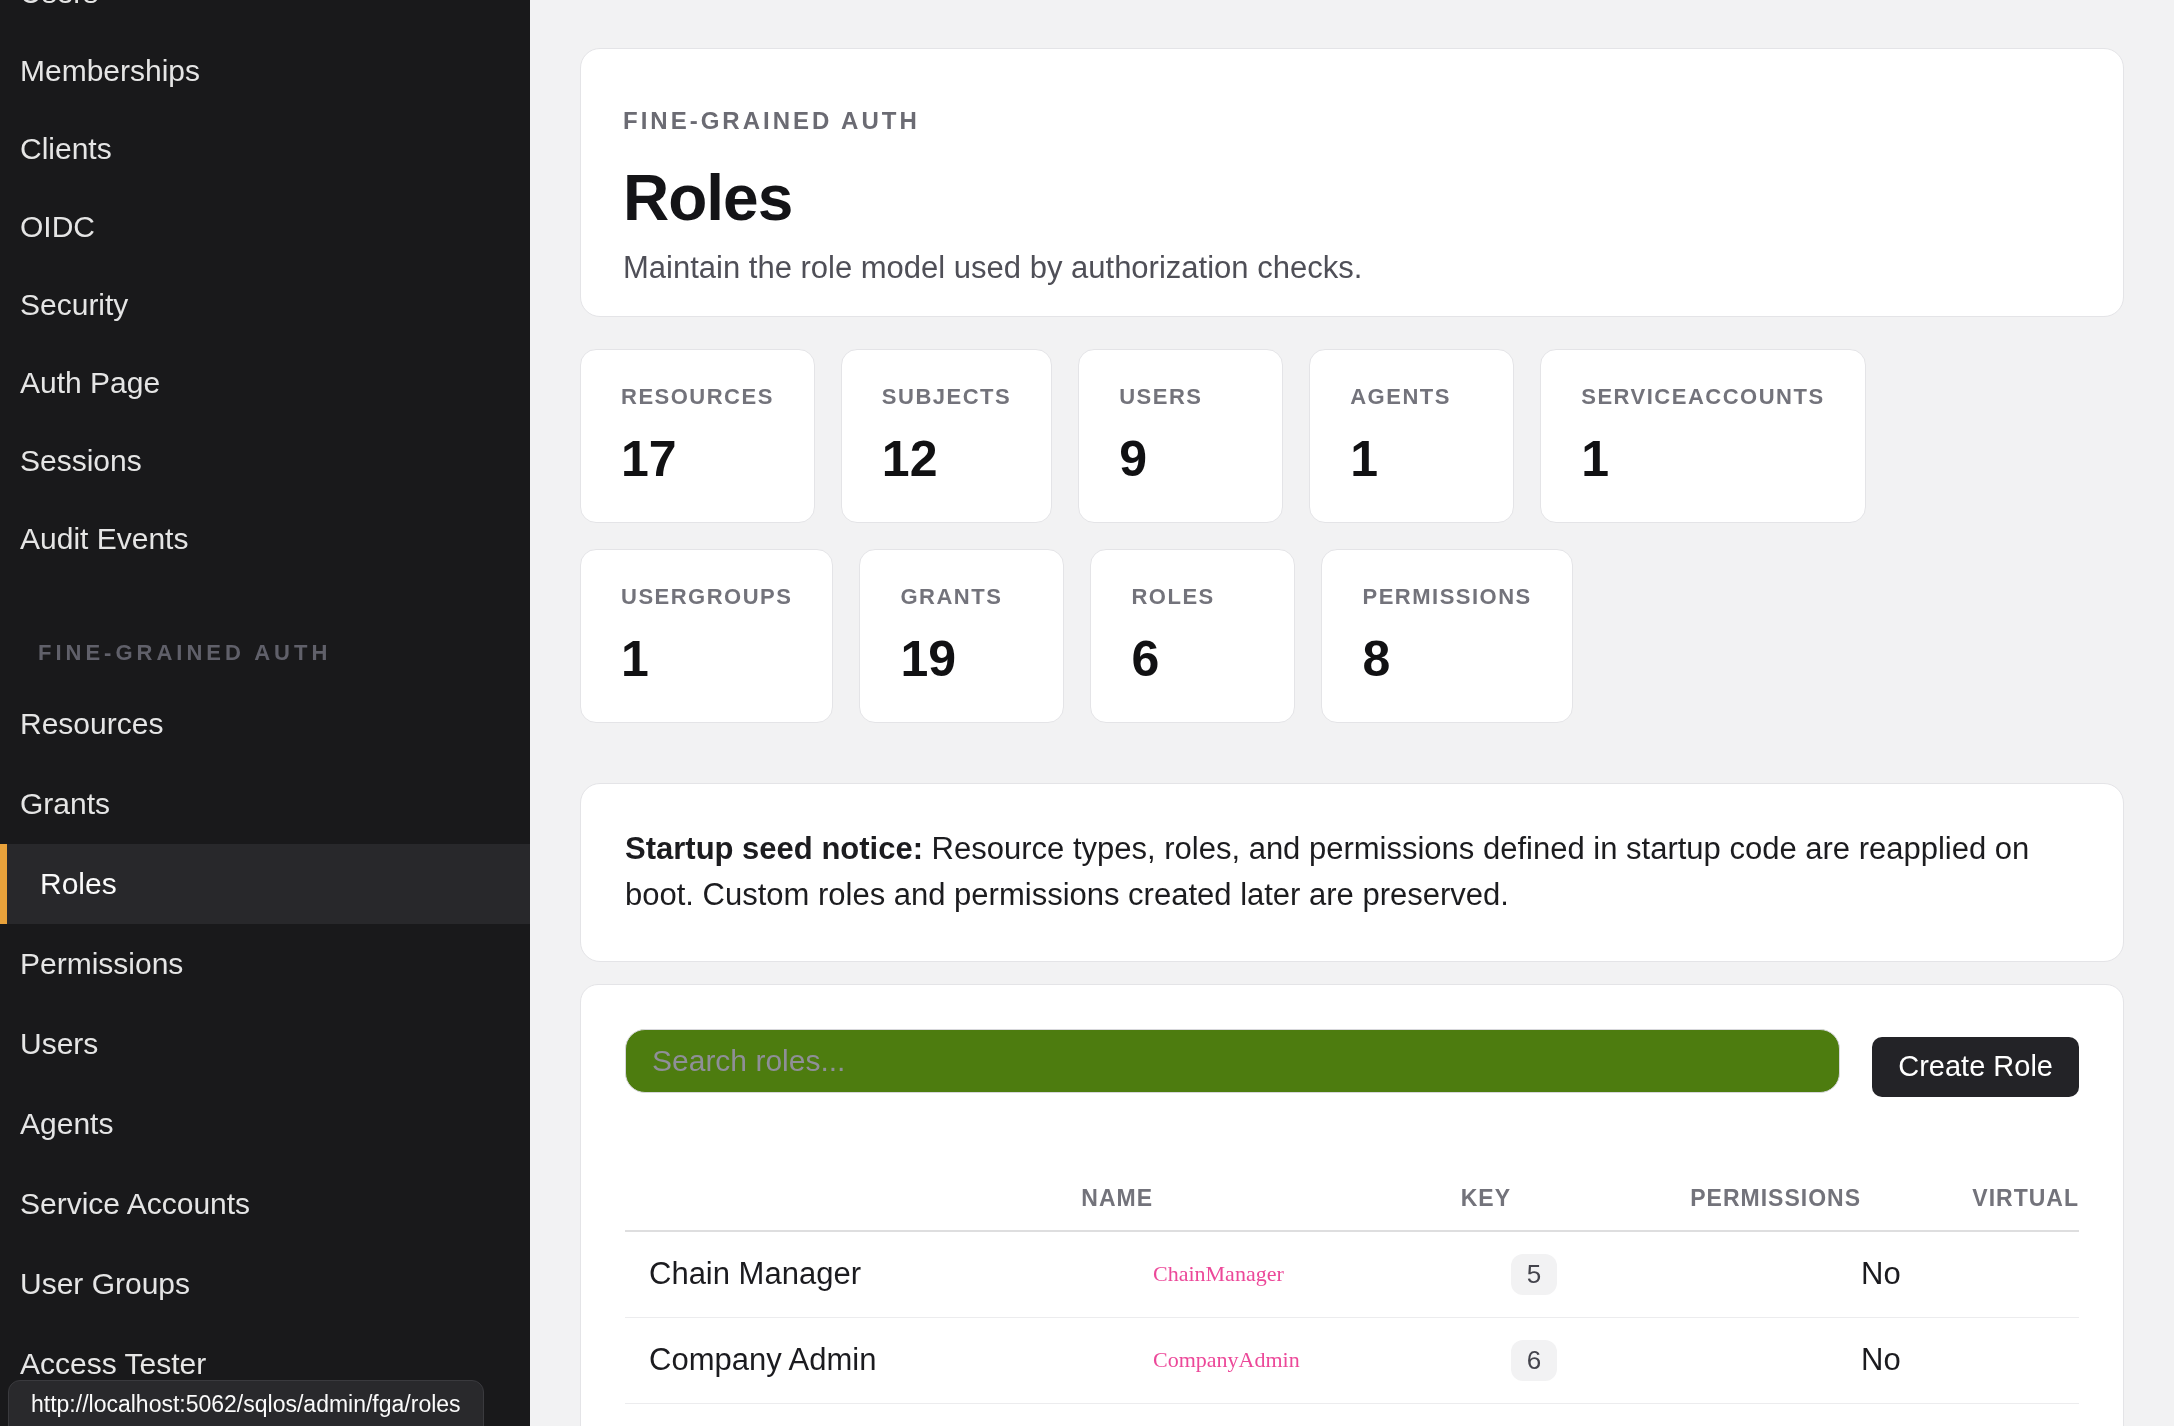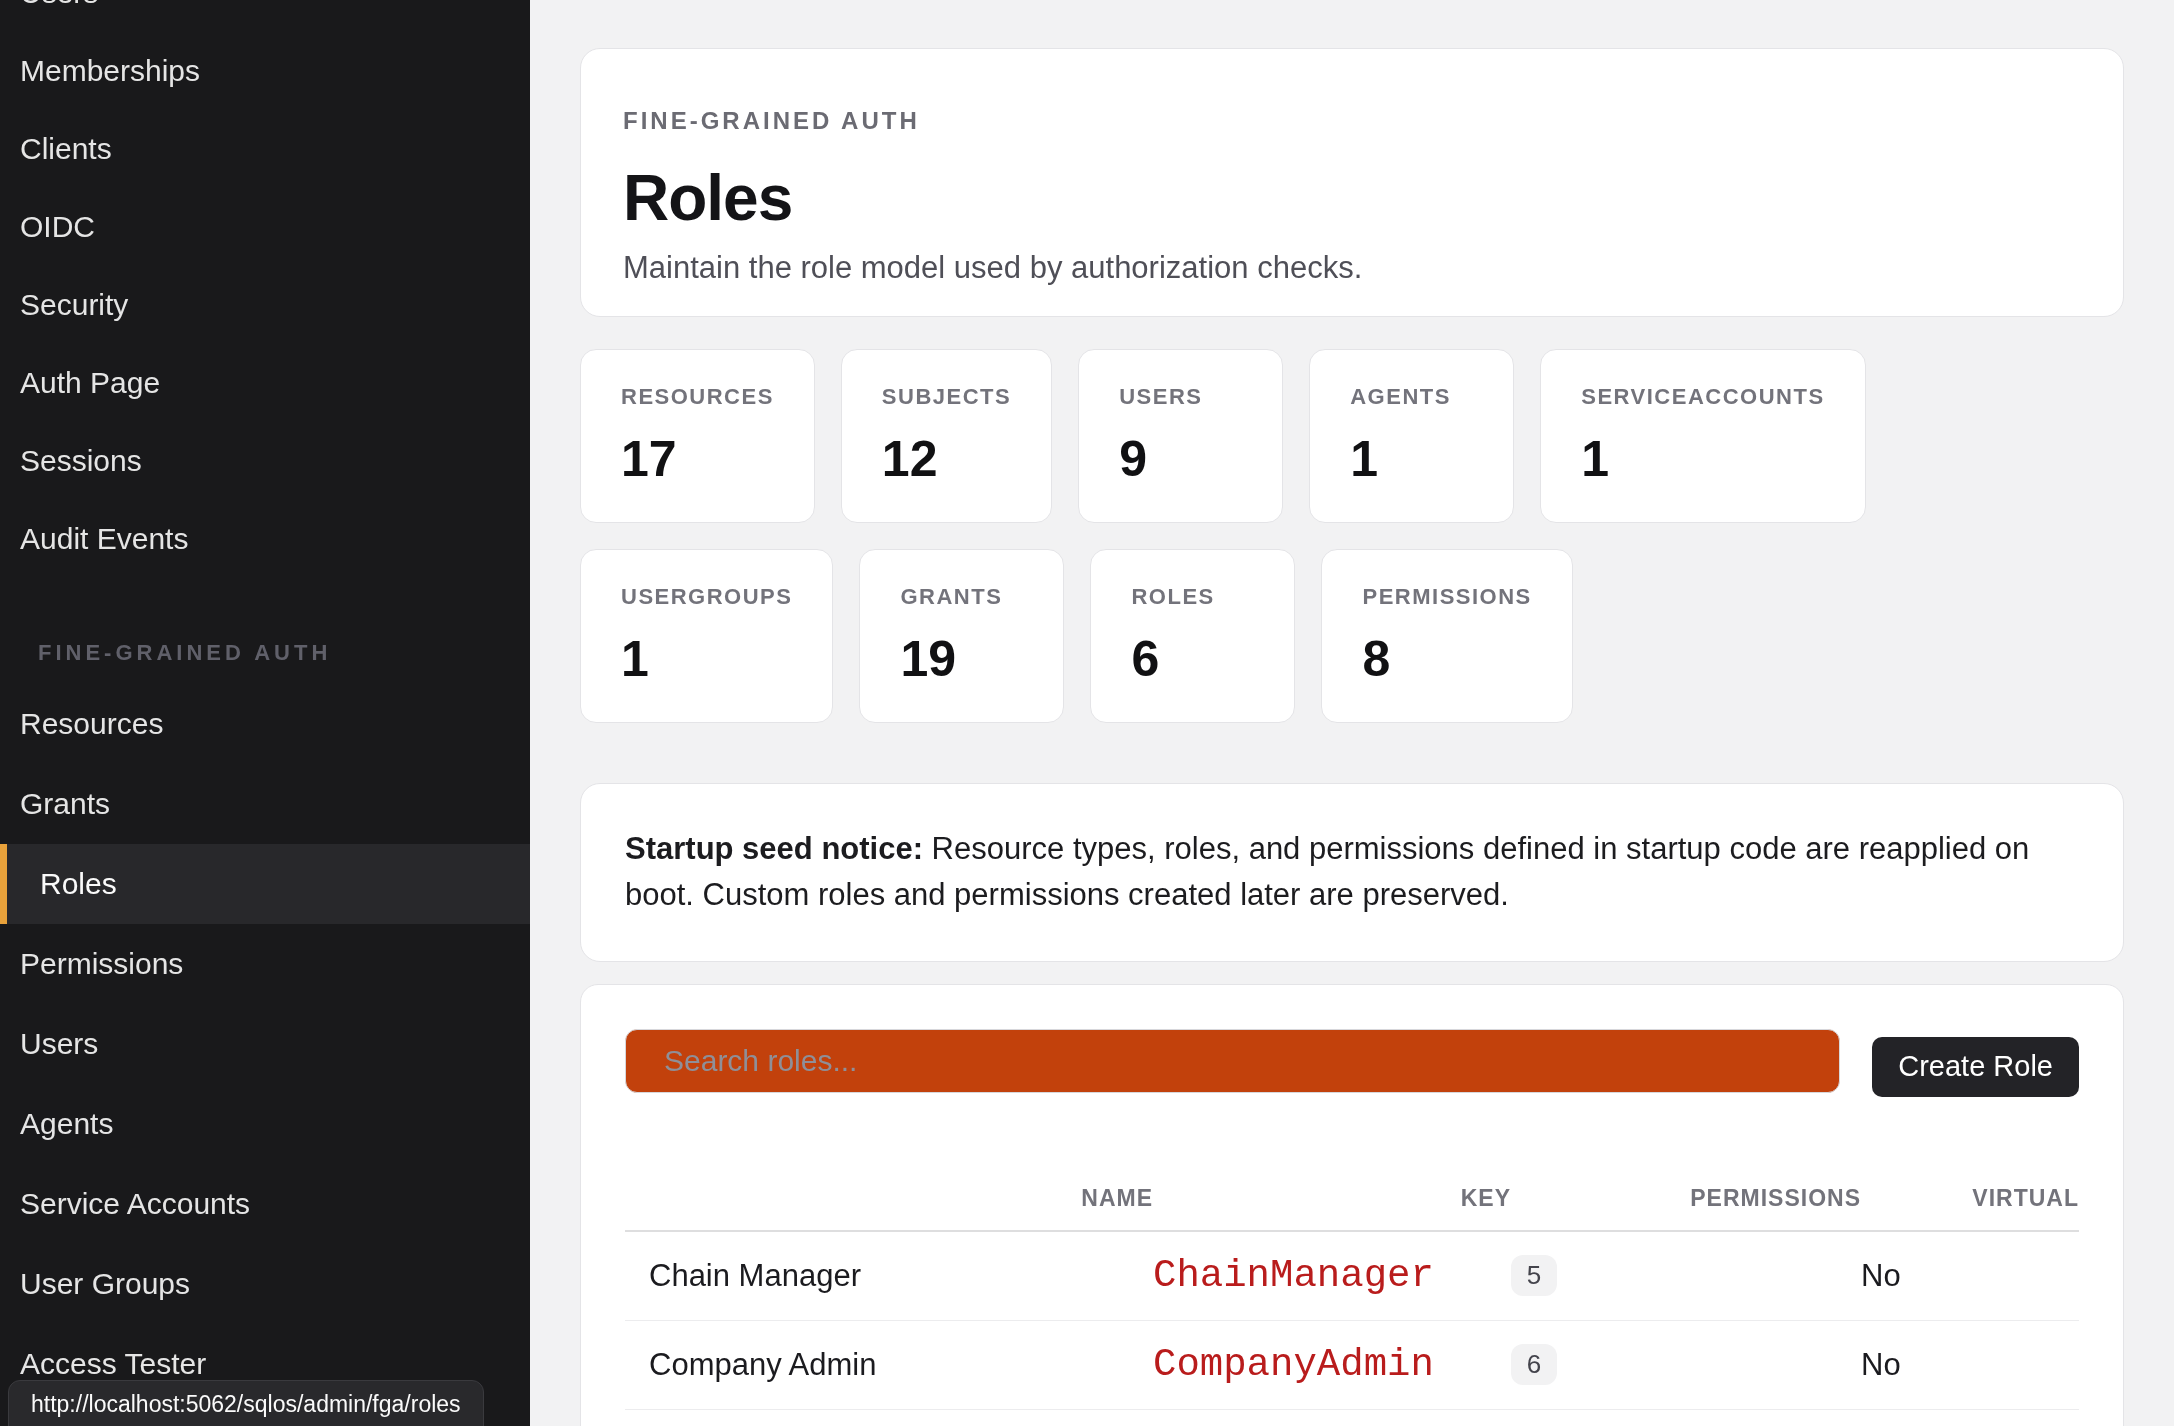--- a/index.html
+++ b/index.html
@@ -40,37 +40,37 @@
     white-space:nowrap; }
   .stat-value { margin-top:20px; font-size:50px; font-weight:700; color:#111113; }
 
   .notice-card { margin-top:60px; padding:42px 44px; font-size:31px;
     line-height:1.5; color:#1c1c1f; border-radius:20px; }
   .notice-card b { font-weight:700; }
 
   .panel-card { margin-top:22px; padding:44px 44px 0 44px; border-radius:18px;
     min-height:489px; }
   .search-row { display:flex; align-items:flex-end; }
-  .search-input { flex:1; height:64px; border:1.5px solid #d7d7db; border-radius:12px;
-    padding:0 38px; font-size:30px; color:#1c1c1f; outline:none; background:#c2410c;
+  .search-input { flex:1; height:64px; border:1.5px solid #d7d7db; border-radius:20px;
+    padding:0 26px; font-size:30px; color:#1c1c1f; outline:none; background:#4d7c0f;
     font-family:"Liberation Sans", sans-serif; }
   .search-input::placeholder { color:#8f8f98; }
   .create-btn { margin-left:32px; margin-bottom:-4px; height:60px; padding:0 26px;
     background:#232327; color:#ffffff; font-size:29px; border:none; border-radius:10px;
     cursor:pointer; white-space:nowrap; font-family:"Liberation Sans", sans-serif; }
 
   table.roles { width:100%; margin-top:78px; border-collapse:collapse; table-layout:fixed; }
   table.roles col.c1 { width:528px; } table.roles col.c2 { width:358px; }
   table.roles col.c3 { width:350px; }
   th { text-align:right; font-size:23px; font-weight:600; letter-spacing:1px;
     color:#73737b; padding:14px 0 18px 0; border-bottom:2px solid #dededf; }
   th.first, td.first { padding-left:24px; }
   td { padding:22px 0; border-bottom:1.5px solid #ececee; font-size:31px;
     color:#1b1b1f; vertical-align:middle; }
-  td.key { font-family:Liberation Mono, monospace; font-size:39px; color:#b91c1c; }
+  td.key { font-family:Liberation Serif, serif; font-size:22px; color:#ec4899; }
   .perm-badge { display:inline-block; min-width:46px; text-align:center;
     background:#f2f2f3; border-radius:12px; padding:5px 0; font-size:26px;
     color:#44444c; }
 </style>
 </head>
 <body>
 
 <div class="app">
 
   <aside class="sidebar">

